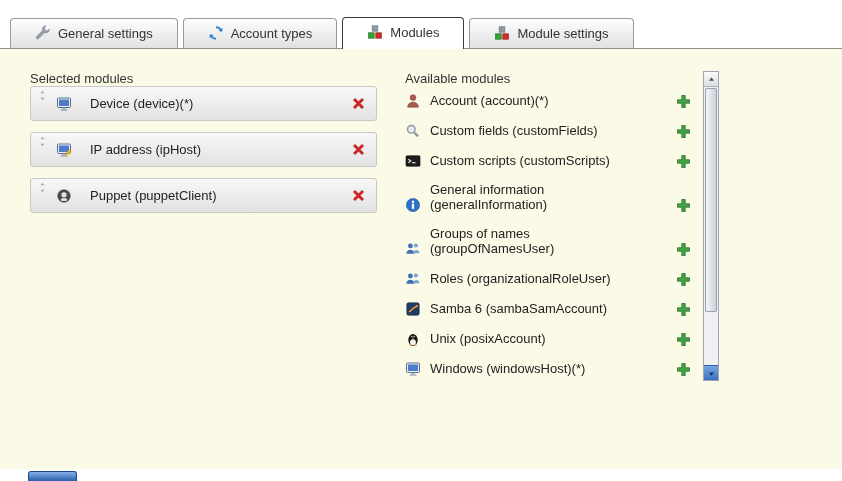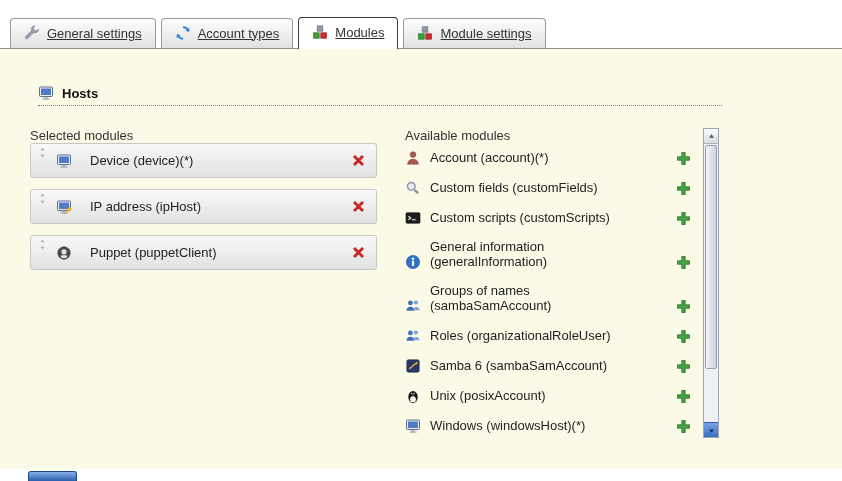--- a/index.html
+++ b/index.html
@@ -3,23 +3,23 @@
 <meta charset="utf-8">
 <style>
   * { box-sizing: border-box; margin: 0; padding: 0; }
   html,body { background:#ffffff; }
   body { font-family: "Liberation Sans", sans-serif; }
   .page { width:842px; height:481px; position:relative; background:#ffffff; overflow:hidden; }
 
   
   .tabbar { display:flex; align-items:flex-end; gap:5px; padding:16px 0 0 10px; height:49px;
             background:#ffffff; border-bottom:1px solid #8f8f8f; position:relative; z-index:1; }
-  .tab { display:flex; align-items:center; gap:7px; padding:6px 13px 7px;
+  .tab { display:flex; align-items:center; gap:7px; padding:6px 24px 7px;
          background:linear-gradient(#fdfdfd,#e1e1e1); border:1px solid #9a9a9a; border-bottom:none;
-         border-radius:4px 4px 0 0; font-size:13px; color:#333; cursor:default;text-decoration:underline; }
+         border-radius:4px 4px 0 0; font-size:13px; color:#333; cursor:default; }
   .tab.active { background:#ffffff; border-color:#3c3c3c; padding-bottom:9px; margin-bottom:-1px; z-index:2; }
 
   
   .content { position:absolute; top:49px; left:0; width:842px; height:420px; background:#fbfae6; }
 
   .section-header { display:flex; align-items:center; gap:8px; margin:36px 0 0 38px; width:684px;
                     border-bottom:1px dotted #7d7d7d; padding-bottom:4px;
                     font-size:13px; font-weight:bold; color:#101010; }
 
   .cols { display:flex; margin-top:22px; padding-left:30px; }
@@ -99,31 +99,20 @@
             <rect x="8.8" y="8.8" width="5.6" height="5.4" fill="#cf2d2d" stroke="#9b1f1f" stroke-width=".7"></rect>
             <rect x="5.2" y="1.8" width="5.6" height="5.4" fill="#8f99a6" stroke="#6a7482" stroke-width=".7"></rect>
           </svg>
         </span>
       <span>Module settings</span>
     </div>
   </div>
 
   <div class="content">
 
-    <div class="section-header">
-      <span class="icon">
-          <svg viewBox="0 0 16 16" width="16" height="16">
-            <rect x="1.5" y="2" width="13" height="9.5" rx="1" fill="#e9eef6" stroke="#5c6e8c" stroke-width="1"></rect>
-            <rect x="3" y="3.5" width="10" height="6.5" fill="#4f7bc9"></rect>
-            <rect x="6.5" y="11.8" width="3" height="1.6" fill="#9aa6ba"></rect>
-            <rect x="4.5" y="13.4" width="7" height="1.3" fill="#9aa6ba"></rect>
-          </svg>
-        </span>
-      <span>Hosts</span>
-    </div>
 
     <div class="cols">
 
       <div class="col-left">
         <div class="col-heading">Selected modules</div>
 
         <div class="sel-row">
           <span class="icon drag">
               <svg viewBox="0 0 16 16" width="11" height="11">
                 <path d="M8 1l3 3.6H5z" fill="#a9adb3"></path>
@@ -264,21 +253,21 @@
 
             <div class="avail-row">
               <span class="icon">
                   <svg viewBox="0 0 16 16" width="16" height="16">
                     <circle cx="5.4" cy="4.9" r="2.4" fill="#3f6fb5"></circle>
                     <path d="M1.4 12.8c0-2.5 1.8-4 4-4s4 1.5 4 4z" fill="#3f6fb5"></path>
                     <circle cx="10.9" cy="4.5" r="2.1" fill="#7fa3d4"></circle>
                     <path d="M8.2 12.2c.4-2.1 1.5-3.2 3.2-3.2 1.8 0 3.1 1.3 3.2 3.2z" fill="#7fa3d4"></path>
                   </svg>
                 </span>
-              <span class="lbl">Groups of names (sambaSamAccount)</span>
+              <span class="lbl">Groups of names (groupOfNamesUser)</span>
               <span class="icon add">
                   <svg viewBox="0 0 16 16" width="15" height="15">
                     <path d="M6.2 1.6h3.6v4.6h4.6v3.6H9.8v4.6H6.2V9.8H1.6V6.2h4.6z" fill="#44a244" stroke="#2c7a2c" stroke-width=".9"></path>
                   </svg>
                 </span>
             </div>
 
 
             <div class="avail-row">
               <span class="icon">

